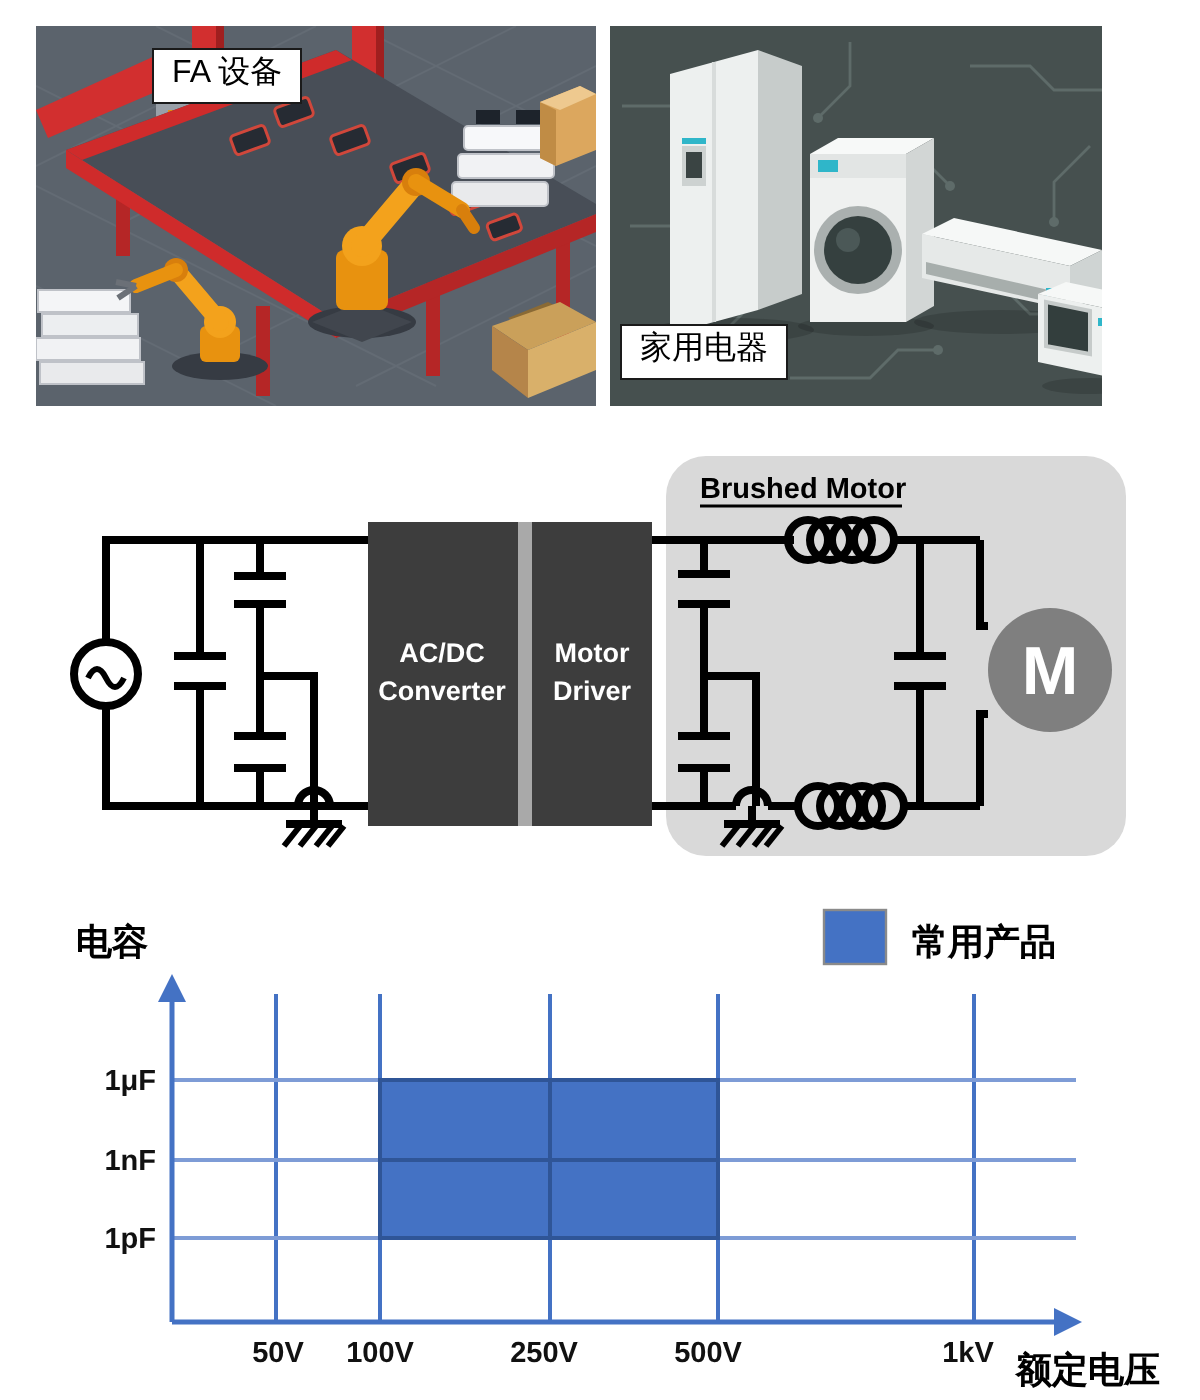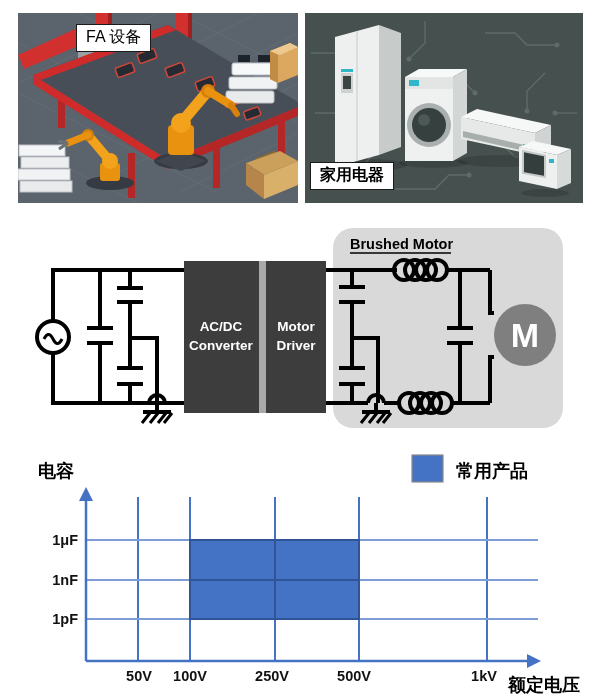--- a/index.html
+++ b/index.html
@@ -1,20 +1,20 @@
 <!DOCTYPE html>
 <html><head>
 <meta charset="utf-8">
 <style>
   html,body{margin:0;padding:0;background:#fff;}
   .page{position:relative;width:600px;height:700px;background:#fff;overflow:hidden;
         font-family:"Liberation Sans",sans-serif;color:#000;}
   .img-panel{position:absolute;top:13px;height:190px;overflow:hidden;}
   .img-panel.left{left:18px;width:280px;}
-  .img-panel.right{left:305px;width:278px;font-weight:bold;}
+  .img-panel.right{left:305px;width:246px;}
   .img-panel svg{display:block;}
   .img-label{position:absolute;background:#fff;border:1.5px solid #1a1a1a;
              padding:1px 9px 3px 9px;font-size:16px;line-height:1.35;color:#000;white-space:nowrap;}
   .img-label.top-left{top:11px;left:22px;margin-left:36px;}
   .img-label.bottom-left{bottom:13px;left:5px;}
   svg.circuit{position:absolute;left:0;top:220px;width:600px;height:225px;}
   svg.chart{position:absolute;left:0;top:440px;width:600px;height:260px;}
   svg text{font-family:"Liberation Sans",sans-serif;}
 </style>
 </head>

